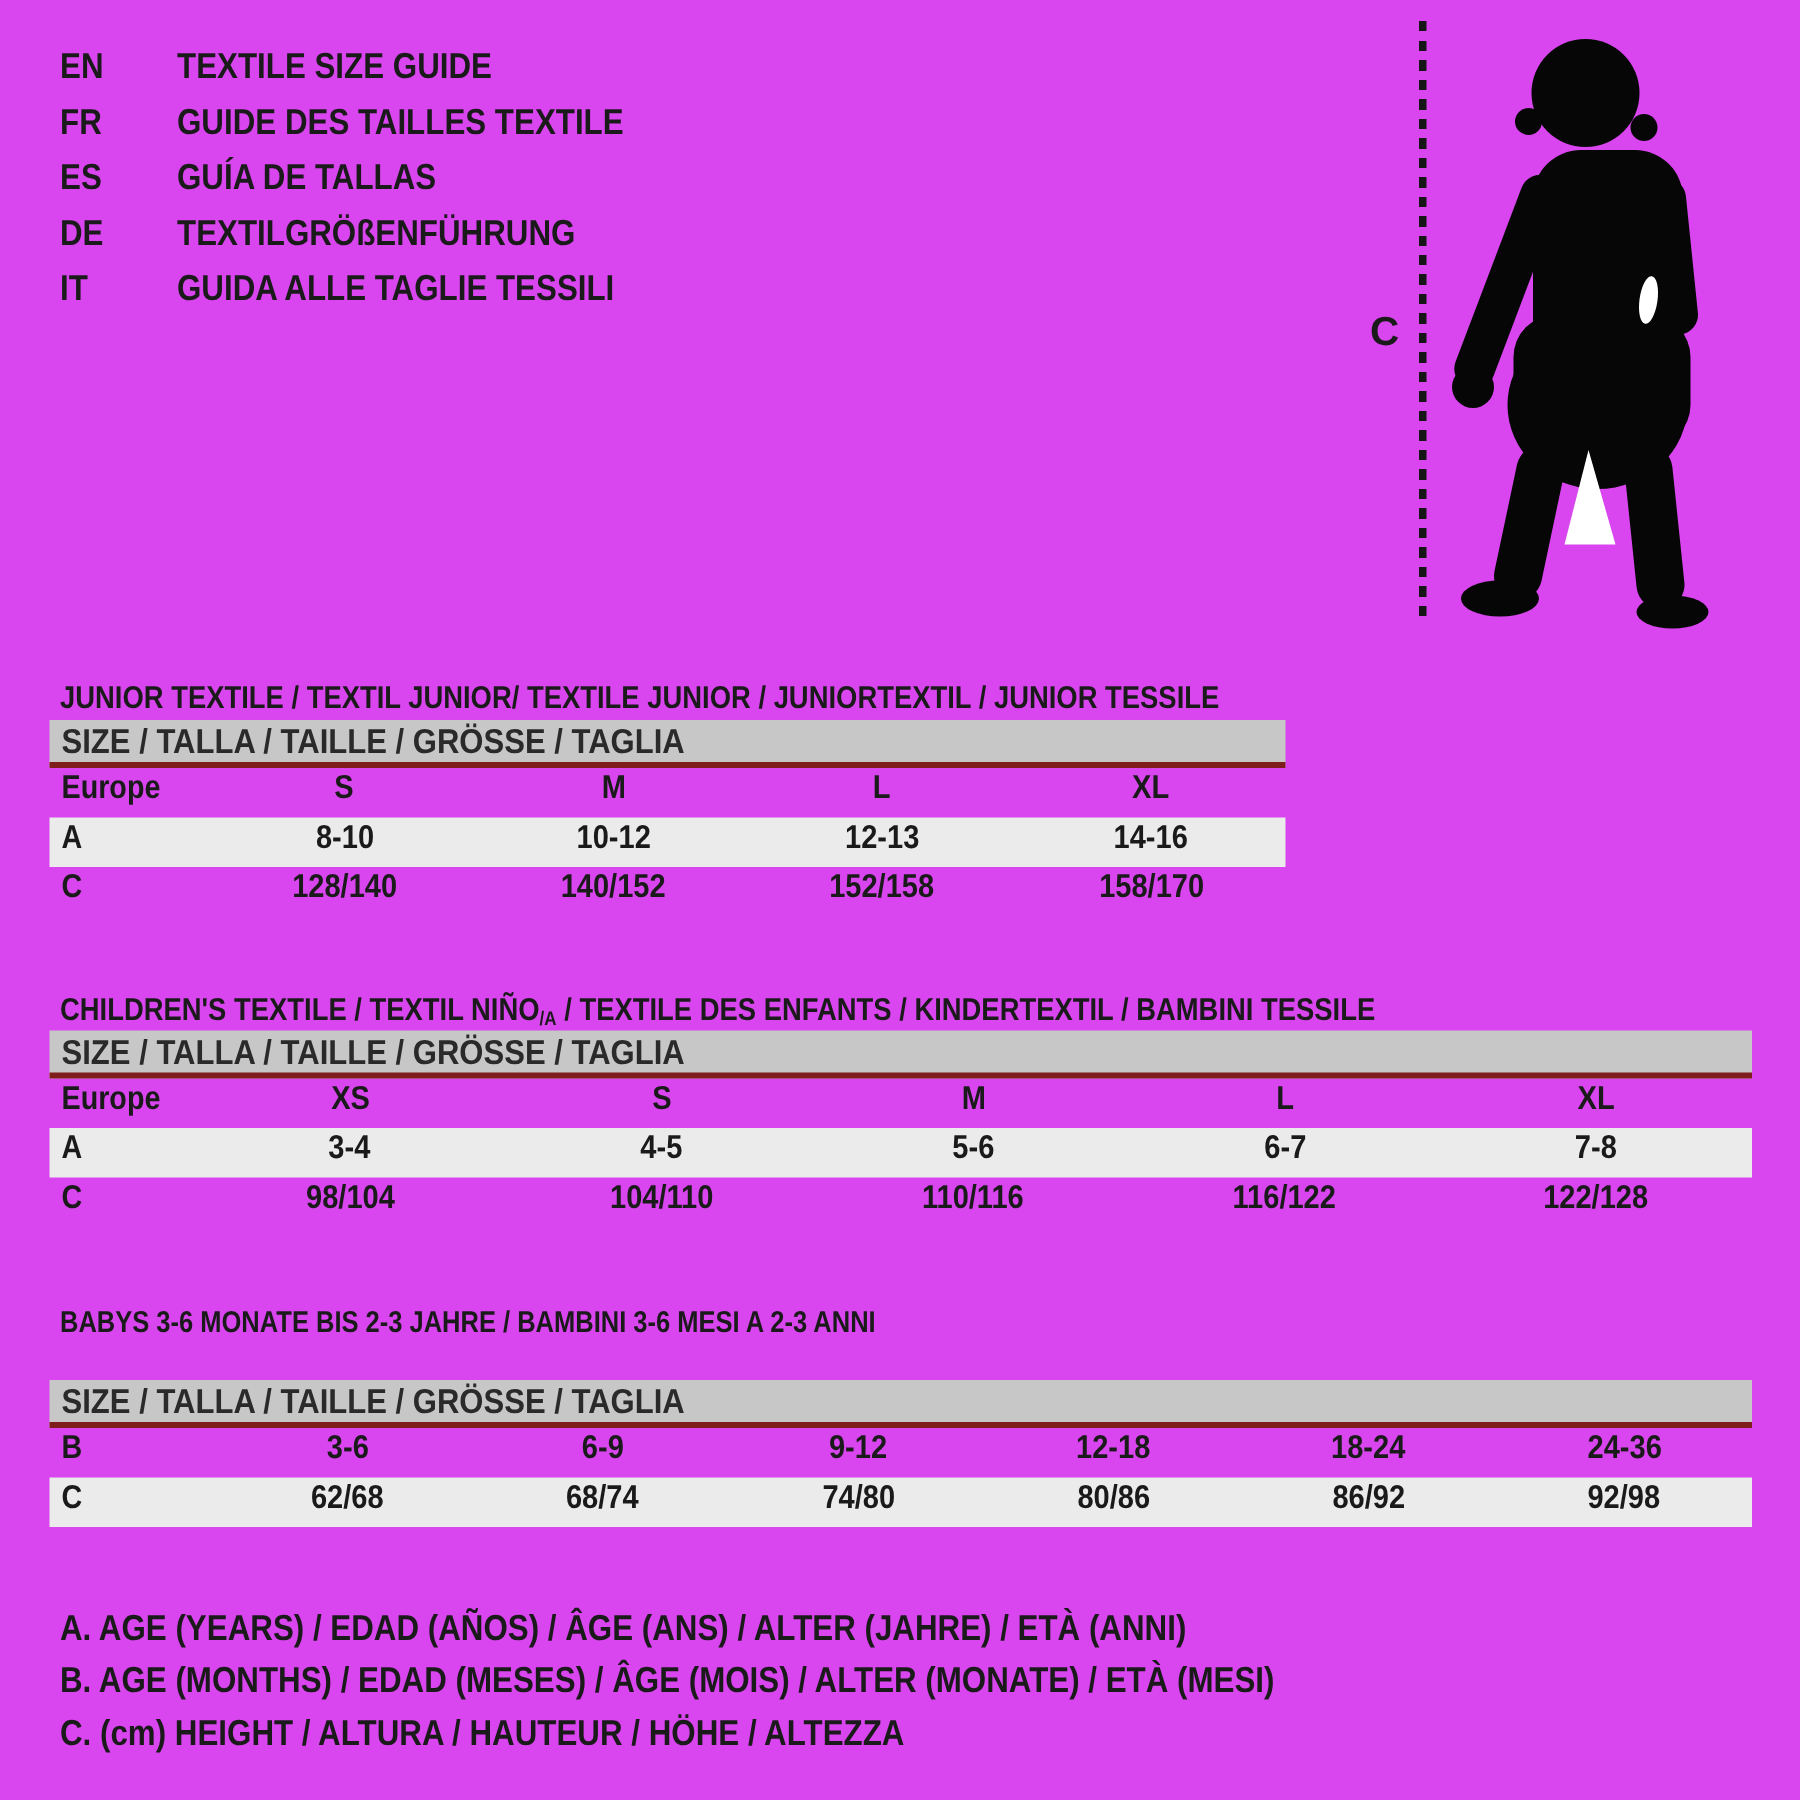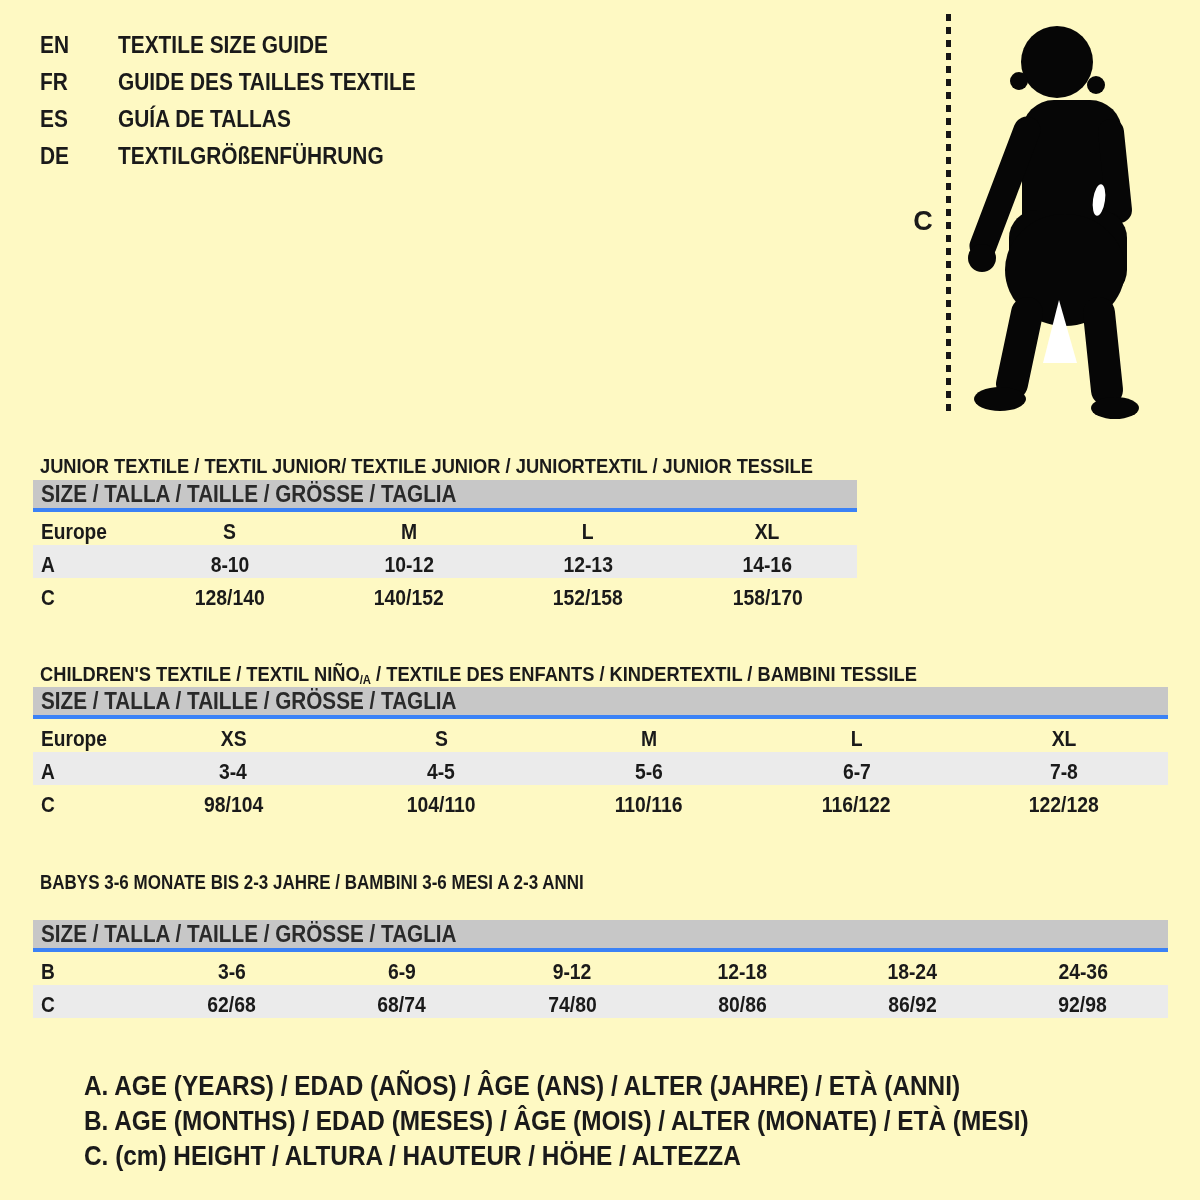--- a/index.html
+++ b/index.html
@@ -1,19 +1,19 @@
 <!DOCTYPE html>
 <html><head>
 <meta charset="utf-8">
 <style>
   html,body{margin:0;padding:0;background:#ffffff;}
   .page{
     position:relative;
     width:1200px;height:1200px;
-    background:#fef9c3;
+    background:#d946ef;
     font-family:"Liberation Sans","DejaVu Sans",sans-serif;
     font-weight:700;
     color:#1a1a1a;
     overflow:hidden;
   }
   
   .cnd{display:inline-block;transform:scaleX(0.87);transform-origin:left center;white-space:nowrap;}
   .cndc{display:inline-block;transform:scaleX(0.88);transform-origin:center center;white-space:nowrap;}
 
   
@@ -36,53 +36,56 @@
   .h-baby{left:40px;top:843px;font-size:20px;line-height:36px;}
   .sub{font-size:0.62em;vertical-align:-0.25em;}
 
   
   .stable{position:absolute;}
   .t-junior{left:33px;top:480px;width:824px;}
   .t-child{left:33px;top:687px;width:1135px;}
   .t-baby{left:33px;top:920px;width:1135px;}
   .size-bar{
     height:28px;line-height:29px;
-    background:#c7c7c7;border-bottom:4px solid #3b82f6;
+    background:#c7c7c7;border-bottom:4px solid #7f1d1d;
     padding-left:8px;font-size:23px;color:#2a2a2a;
   }
   .size-bar .cnd{transform:scaleX(0.9);}
-  .trow{display:flex;align-items:flex-end;height:33px;font-size:22px;}
+  .trow{display:flex;align-items:flex-start;height:33px;font-size:22px;}
   .trow.shade{background:#ebebeb;}
   .tlabel{padding-left:8px;box-sizing:border-box;}
   .tcell{text-align:center;}
   .t-junior .tlabel{width:13%;}  .t-junior .tcell{width:21.75%;}
   .t-child  .tlabel{width:8.5%;} .t-child  .tcell{width:18.3%;}
   .t-baby   .tlabel{width:10%;}  .t-baby   .tcell{width:15%;}
 
   
   .legend{position:absolute;left:40px;top:1068px;}
-  .legend-row{height:35px;line-height:35px;font-size:28px;margin-left:44px;}
+  .legend-row{height:35px;line-height:35px;font-size:24px;}
 </style>
 </head>
 <body>
 
 <div class="page">
 
   <div class="langs">
     <div class="lang-row">
       <span class="lang-code cnd">EN</span><span class="cnd">TEXTILE SIZE GUIDE</span>
     </div>
     <div class="lang-row">
       <span class="lang-code cnd">FR</span><span class="cnd">GUIDE DES TAILLES TEXTILE</span>
     </div>
     <div class="lang-row">
       <span class="lang-code cnd">ES</span><span class="cnd">GUÍA DE TALLAS</span>
     </div>
     <div class="lang-row">
       <span class="lang-code cnd">DE</span><span class="cnd">TEXTILGRÖßENFÜHRUNG</span>
+    </div>
+    <div class="lang-row">
+      <span class="lang-code cnd">IT</span><span class="cnd">GUIDA ALLE TAGLIE TESSILI</span>
     </div>
   </div>
 
   <div class="figure">
     <div class="dash-line"></div>
     <span class="fig-c">C</span>
     <svg class="toddler" width="175" height="402" viewBox="0 0 175 402" aria-hidden="true">
       <g fill="#060606" stroke="none">
 
         <circle cx="92" cy="44" r="36"></circle>

